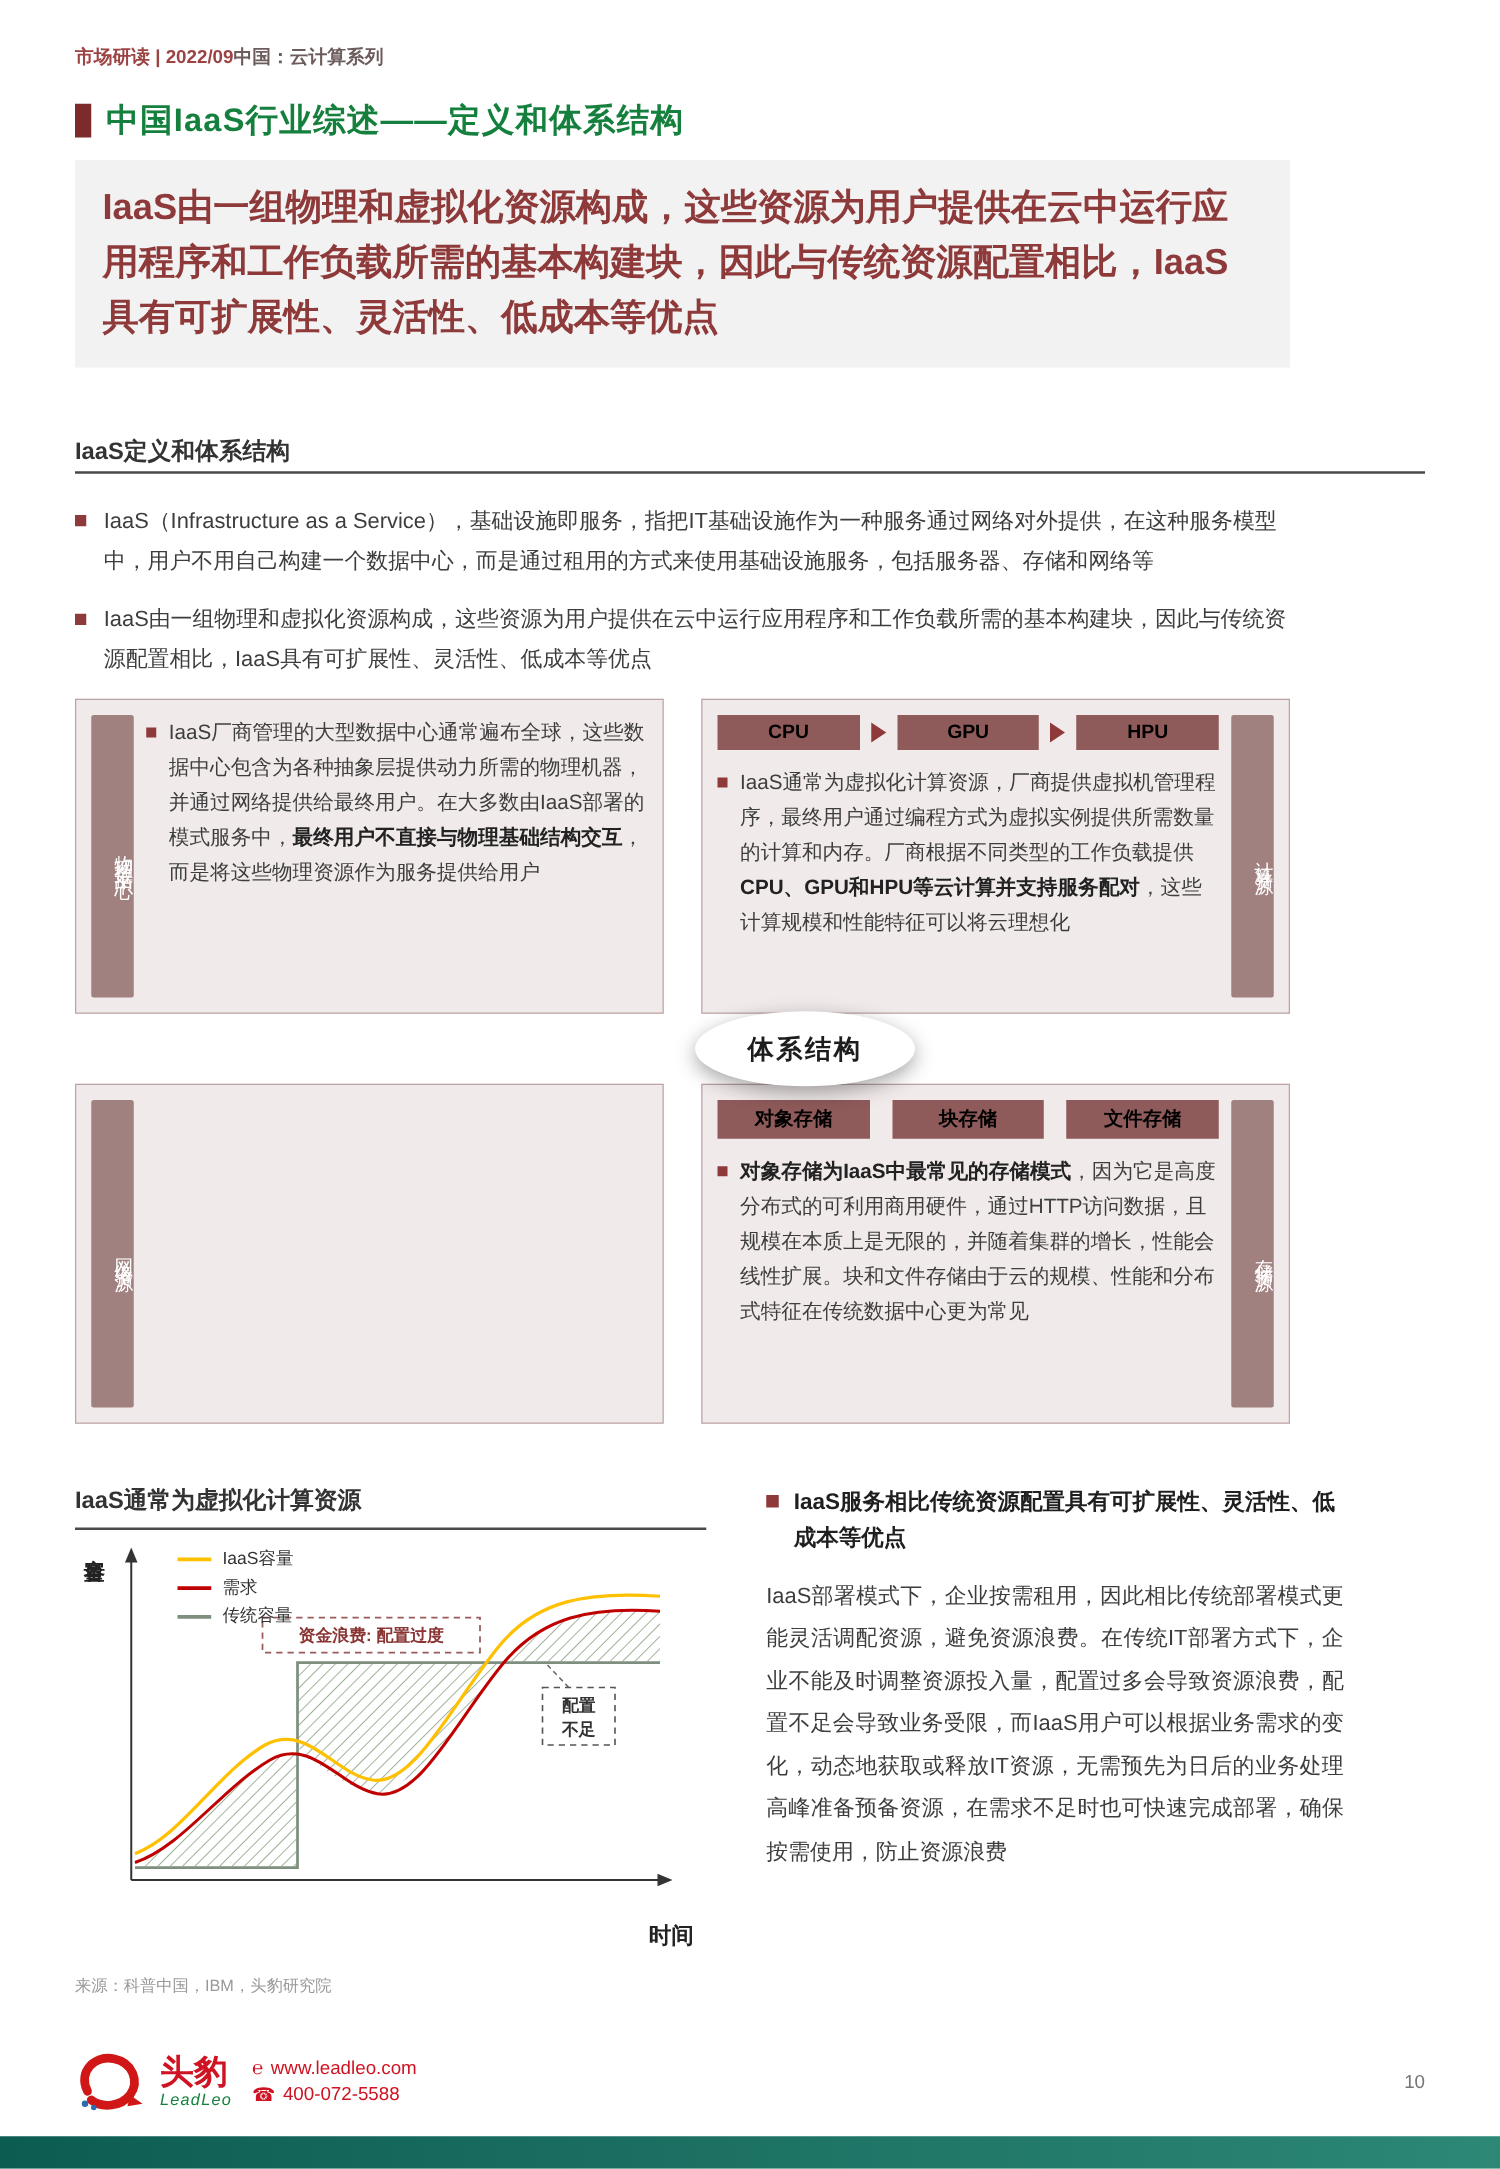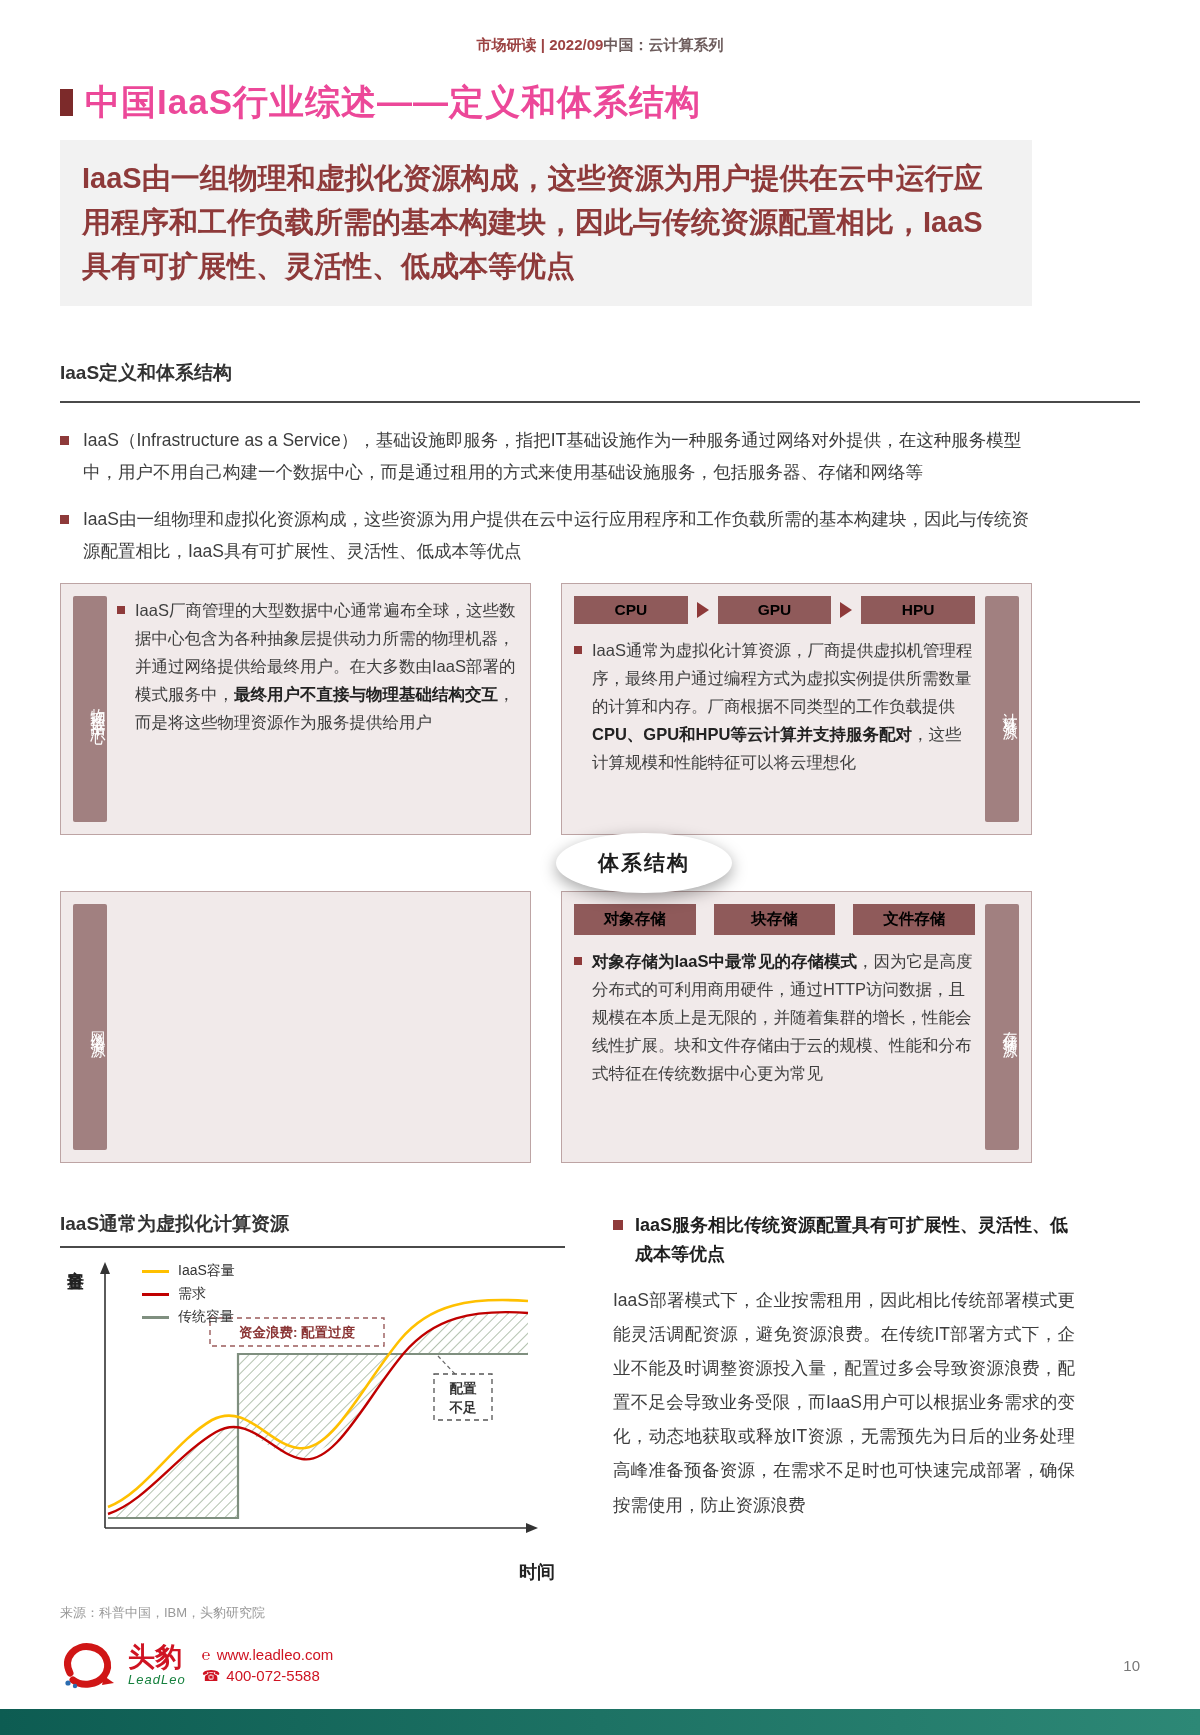--- a/index.html
+++ b/index.html
@@ -1,36 +1,36 @@
 <!DOCTYPE html>
 <html><head>
 <meta charset="utf-8">
 <style>
   * { margin:0; padding:0; box-sizing:border-box; }
   body { background:#e8e8e8; font-family:"Liberation Sans", sans-serif; }
   .page { position:relative; width:1200px; height:1735px; margin:0 auto; background:#ffffff; overflow:hidden; }
   .content { padding:36px 60px 0 60px; }
 
   
-  .hdr { display:flex; justify-content:center; font-size:15px; font-weight:bold; }
+  .hdr { display:flex; justify-content:flex-start; font-size:15px; font-weight:bold; }
   .hdr-left { color:#9c4343; }
   .hdr-right { color:#6d5c5c; }
 
   
   .title-row { display:flex; align-items:center; margin-top:24px; }
   .title-block { width:13px; height:27px; background:#7c2a2a; margin-right:12px; }
-  .title { font-size:35px; font-weight:bold; color:#ec4899; letter-spacing:1px; }
+  .title { font-size:26px; font-weight:bold; color:#15803d; letter-spacing:1px; }
 
   
   .lead { margin-top:14px; width:972px; background:#f2f2f2; padding:16px 22px 18px 22px;
           font-size:29px; font-weight:bold; color:#8e3a3a; line-height:1.52; }
 
   
   .sec-heading { margin-top:54px; font-size:19px; font-weight:bold; color:#333;
-                 border-bottom:2px solid #4a4a4a; padding-bottom:15px; }
+                 border-bottom:2px solid #4a4a4a; padding-bottom:3px; }
 
   
   .bullets { margin-top:22px; }
   .bullet { display:flex; gap:14px; margin-bottom:16px; width:980px;
             font-size:17.5px; line-height:1.8; color:#3d3d3d; }
   .sq { flex:0 0 9px; width:9px; height:9px; background:#8e3a3a; margin-top:11px; }
 
   
   .arch { position:relative; width:1168px; margin-top:8px;
           display:grid; grid-template-columns:471px 471px; column-gap:30px; row-gap:56px; }

